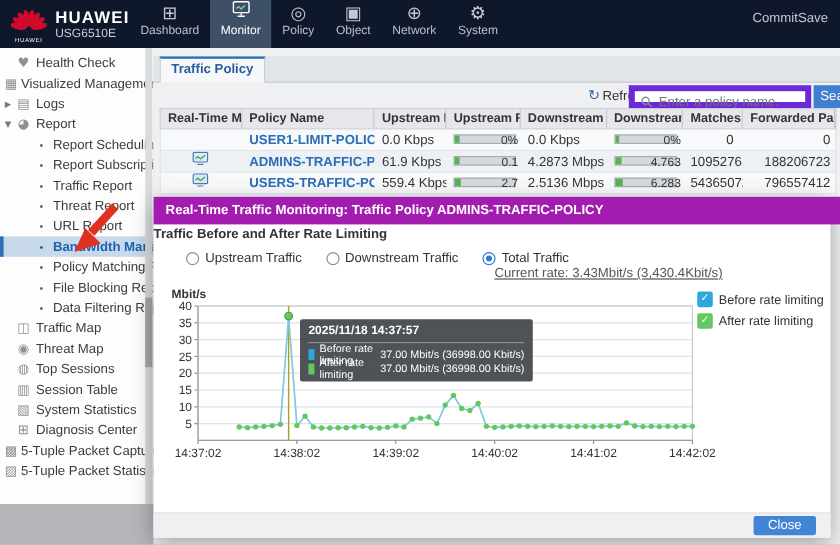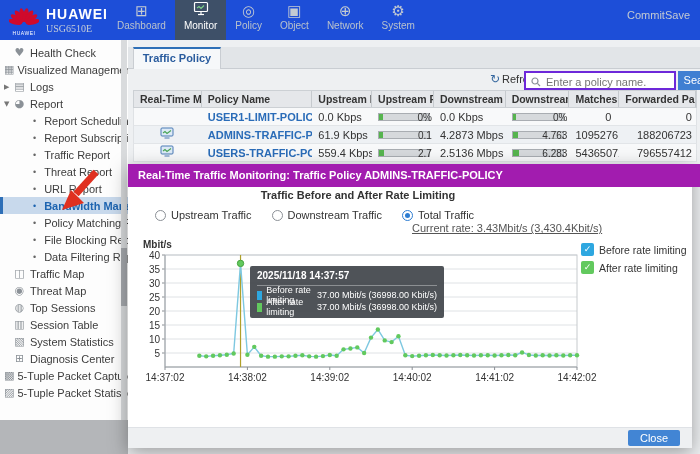--- a/index.html
+++ b/index.html
@@ -2,25 +2,25 @@
 <html><head>
 <meta charset="utf-8">
 <style>
   html,body{margin:0;padding:0;background:#888;}
   *{box-sizing:border-box;}
   #frame{position:relative;width:700px;height:454px;overflow:hidden;background:#eceef0;
          font-family:"Liberation Sans",sans-serif;color:#333;}
   .glyph{font-family:"DejaVu Sans",sans-serif;}
 
   
-  #hdr{position:absolute;left:0;top:0;width:700px;height:40px;background:#1d4ed8;}
+  #hdr{position:absolute;left:0;top:0;width:700px;height:40px;background:#0f172a;}
   #logo{position:absolute;left:7px;top:3px;width:34px;height:34px;text-align:center;}
   #logo .lbl{font-size:5px;color:#fff;letter-spacing:.5px;line-height:5px;}
   #brand{position:absolute;left:46px;top:6px;color:#fff;font-size:14px;font-weight:bold;letter-spacing:1px;}
-  #model{position:absolute;left:46px;top:23px;color:#c8cfd8;font-size:10px;font-family:Liberation Serif, serif;}
+  #model{position:absolute;left:46px;top:23px;color:#c8cfd8;font-size:10px;}
   #nav{position:absolute;left:108px;top:0;height:40px;display:flex;}
   .nav-it{height:40px;padding:0 9px;text-align:center;cursor:pointer;}
   .nav-it .ic{display:block;height:20px;line-height:22px;font-size:15px;color:#c3cad2;}
   .nav-it .nl{display:block;font-size:10px;color:#b9c2cc;line-height:12px;}
   .nav-it.active{background:#3e5068;}
   .nav-it.active .nl,.nav-it.active .ic{color:#fff;}
   #hdr-actions{position:absolute;right:10px;top:9px;display:flex;}
   #hdr-actions span{font-size:11px;color:#c3cad2;cursor:pointer;}
 
   
@@ -41,21 +41,21 @@
 
   
   #content{position:absolute;left:128px;top:40px;width:572px;height:414px;background:#eef0f2;}
   #tabstrip{position:absolute;left:0;top:7px;width:572px;height:22px;background:#e2e5e8;border-bottom:1px solid #c9cdd2;}
   #tab{position:absolute;left:5px;top:0;width:88px;height:22px;background:#f6f8fa;border:1px solid #c9cdd2;
        border-bottom:none;border-top:2px solid #2e6fb7;text-align:center;line-height:19px;
        font-size:11px;font-weight:bold;color:#2a5c9e;cursor:pointer;}
   #toolbar{position:absolute;left:0;top:31px;width:572px;height:20px;}
   #refresh{position:absolute;left:362px;top:1px;font-size:11px;color:#333;cursor:pointer;}
   #refresh .ic{color:#35679f;font-size:12px;margin-right:2px;}
-  #searchbox{position:absolute;left:396px;top:0;width:152px;height:19px;background:#fff;border:2px solid #6d28d9;}
+  #searchbox{position:absolute;left:396px;top:0;width:152px;height:19px;background:#fff;border:5px solid #6d28d9;}
   #searchbox input{position:absolute;left:18px;top:0;width:130px;height:17px;border:none;outline:none;
                    font-size:11px;color:#555;font-family:"Liberation Sans",sans-serif;background:transparent;}
   #search-btn{position:absolute;left:550px;top:0;width:46px;height:19px;background:#3f7fd2;color:#fff;
               font-size:11px;text-align:center;line-height:19px;cursor:pointer;}
   
   #tbl{position:absolute;left:5px;top:50px;width:564px;}
   .trow{display:flex;height:18px;position:relative;}
   .trow>div{overflow:hidden;white-space:nowrap;padding-left:6px;line-height:18px;font-size:11px;position:relative;}
   #thead{background:#e5e7ea;border:1px solid #ccd0d4;height:18px;}
   #thead>div{font-size:10.5px;font-weight:bold;color:#333;border-right:1px solid #c6cace;line-height:16px;}
@@ -73,21 +73,21 @@
 
   
   #arrow{position:absolute;left:58px;top:166px;z-index:40;}
 
   
   #modal{position:absolute;left:128px;top:164px;width:564px;height:284px;background:#fff;
          box-shadow:0 5px 18px rgba(0,0,0,.35);z-index:30;}
   #m-hdr{position:absolute;left:0;top:0;width:676px;height:23px;background:#a21caf;}
   #m-title{position:absolute;left:10px;top:0;line-height:23px;font-size:11px;font-weight:bold;color:#fff;}
   #m-close{position:absolute;right:8px;top:0;line-height:23px;font-size:14px;color:#fff;cursor:pointer;}
-  #m-sec-title{position:absolute;left:0;top:25px;width:460px;text-align:center;font-size:11px;font-weight:bold;color:#333;}
+  #m-sec-title{position:absolute;left:0;top:25px;width:460px;text-align:left;font-size:11px;font-weight:bold;color:#333;}
   #m-radios{position:absolute;left:27px;top:45px;display:flex;gap:20px;}
   .radio{display:flex;align-items:flex-end;font-size:11px;color:#333;cursor:pointer;}
   .rdot{width:11px;height:11px;border:1px solid #8b9096;border-radius:50%;margin-right:5px;position:relative;background:#fff;}
   .radio.sel .rdot{border-color:#2d7dd2;}
   .radio.sel .rdot::after{content:"";position:absolute;left:2px;top:2px;width:5px;height:5px;border-radius:50%;background:#2d7dd2;}
   #cur-rate{position:absolute;left:284px;top:58px;font-size:11px;color:#555;text-decoration:underline;}
   #traffic-chart{position:absolute;left:0;top:72px;}
   #legend{position:absolute;left:453px;top:79px;}
   .lg-row{display:flex;align-items:center;margin-bottom:5px;cursor:pointer;}
   .lg-box{width:13px;height:13px;border-radius:2px;color:#fff;font-size:9px;font-weight:bold;

